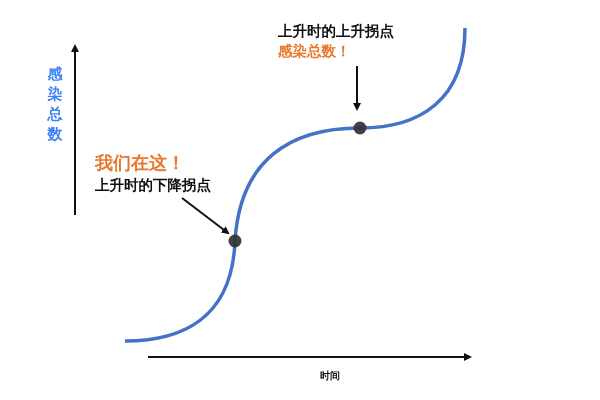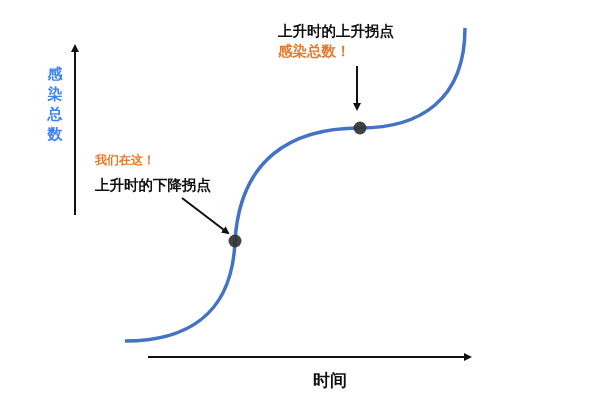--- a/index.html
+++ b/index.html
@@ -40,27 +40,27 @@
     color: #3b82f6;
     line-height: 20px;
     text-align: center;
     word-break: break-all;
   }
   .xlabel {
     position: absolute;
     left: 300px;
     top: 369px;
     width: 60px;
-    font-size: 17px;
+    font-size: 10px;
     font-weight: bold;
     color: #111111;
     text-align: center;
   }
   .ann1-title { left: 95px; top: 134px; width: 160px; font-size: 14.5px; margin-top: 44px; }
-  .ann1-sub   { left: 95px; top: 154px; width: 160px; font-size: 12px; }
+  .ann1-sub   { left: 95px; top: 154px; width: 160px; font-size: 18px; }
   .ann2-title { left: 278px; top: 24px; width: 160px; font-size: 14.5px; }
   .ann2-sub   { left: 278px; top: 44px; width: 160px; font-size: 14.5px; }
 </style>
 </head>
 <body>
 
 <svg id="diagram" viewBox="0 0 600 400" xmlns="http://www.w3.org/2000/svg">
   <defs>
     <marker id="arrowhead" markerWidth="8" markerHeight="8" refX="6" refY="4" orient="auto" markerUnits="userSpaceOnUse">
       <path d="M0,0 L8,4 L0,8 Z" fill="#111111"></path>

